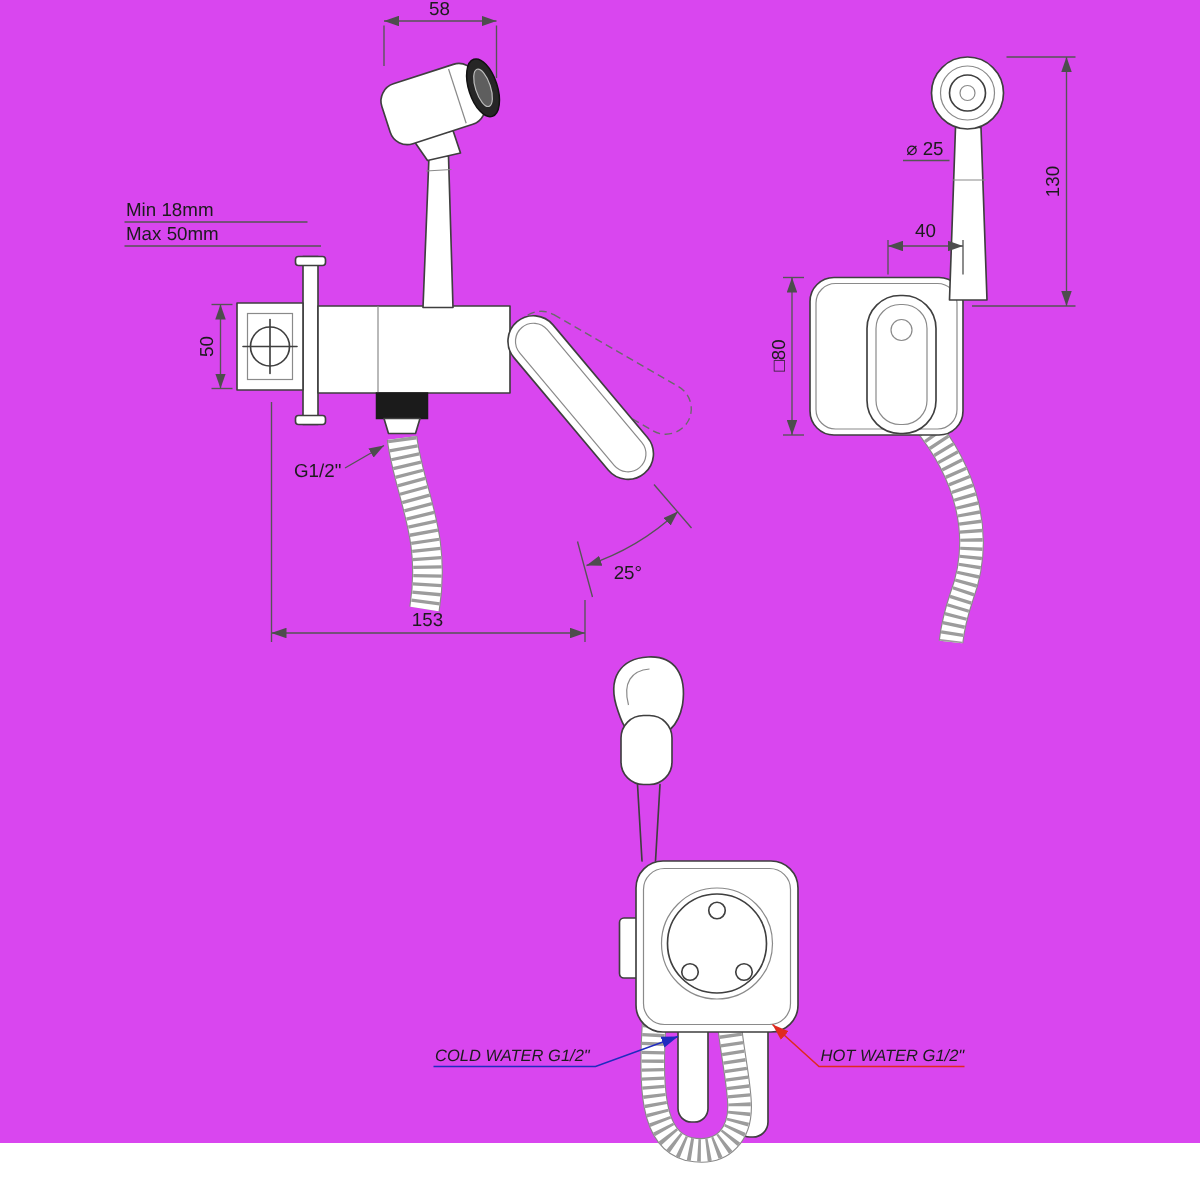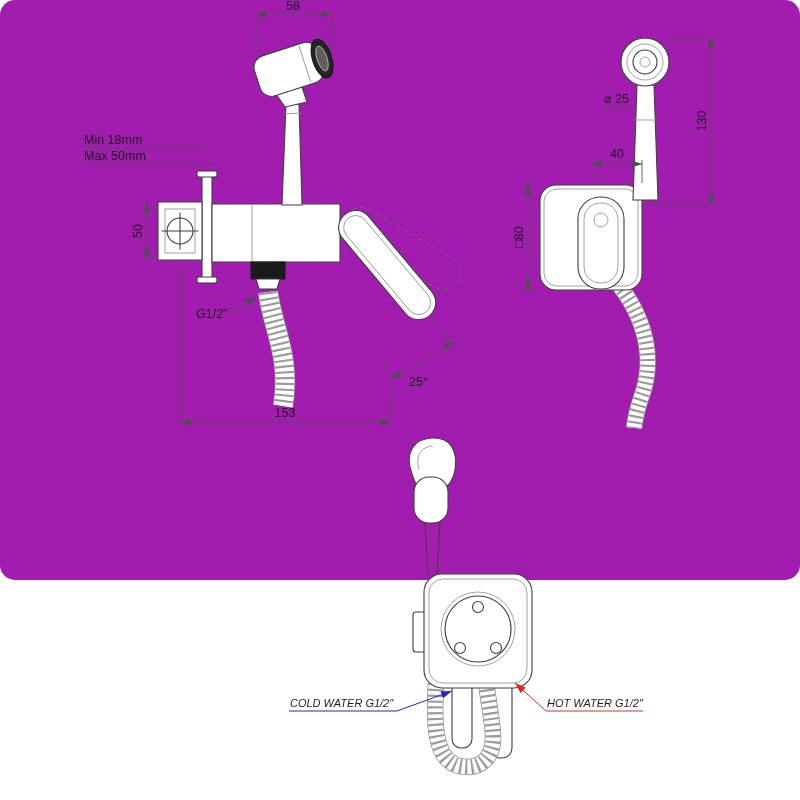--- a/index.html
+++ b/index.html
@@ -1,17 +1,17 @@
 <!DOCTYPE html>
 <html><head>
 <meta charset="utf-8">
 <style>
   html,body{margin:0;padding:0;background:#ffffff;width:800px;height:800px;overflow:hidden;
             font-family:"Liberation Sans",sans-serif;}
-  .canvas{width:800px;height:580px;background:#a21caf;border-radius:15px;}
+  .canvas{width:800px;height:762px;background:#d946ef;}
   svg text{font-family:"Liberation Sans",sans-serif;font-size:12.5px;fill:#1c1c1c;}
   text.ital{font-style:italic;font-size:11px;}
   .o   {fill:none;stroke:#3f3f3f;stroke-width:1.1;stroke-linejoin:round;stroke-linecap:round;}
   .ow  {fill:#ffffff;stroke:#3f3f3f;stroke-width:1.1;stroke-linejoin:round;}
   .thin{fill:none;stroke:#8a8a8a;stroke-width:0.8;}
   .dim {fill:none;stroke:#555555;stroke-width:0.9;}
   .dash{fill:none;stroke:#6a6a6a;stroke-width:0.9;stroke-dasharray:5 3;}
   .dark{fill:#1b1b1b;stroke:#1b1b1b;}
   .hoseout  {fill:none;stroke:#8a8a8a;stroke-width:20.5;stroke-linecap:butt;}
   .hosebase {fill:none;stroke:#ffffff;stroke-width:19;stroke-linecap:butt;}

